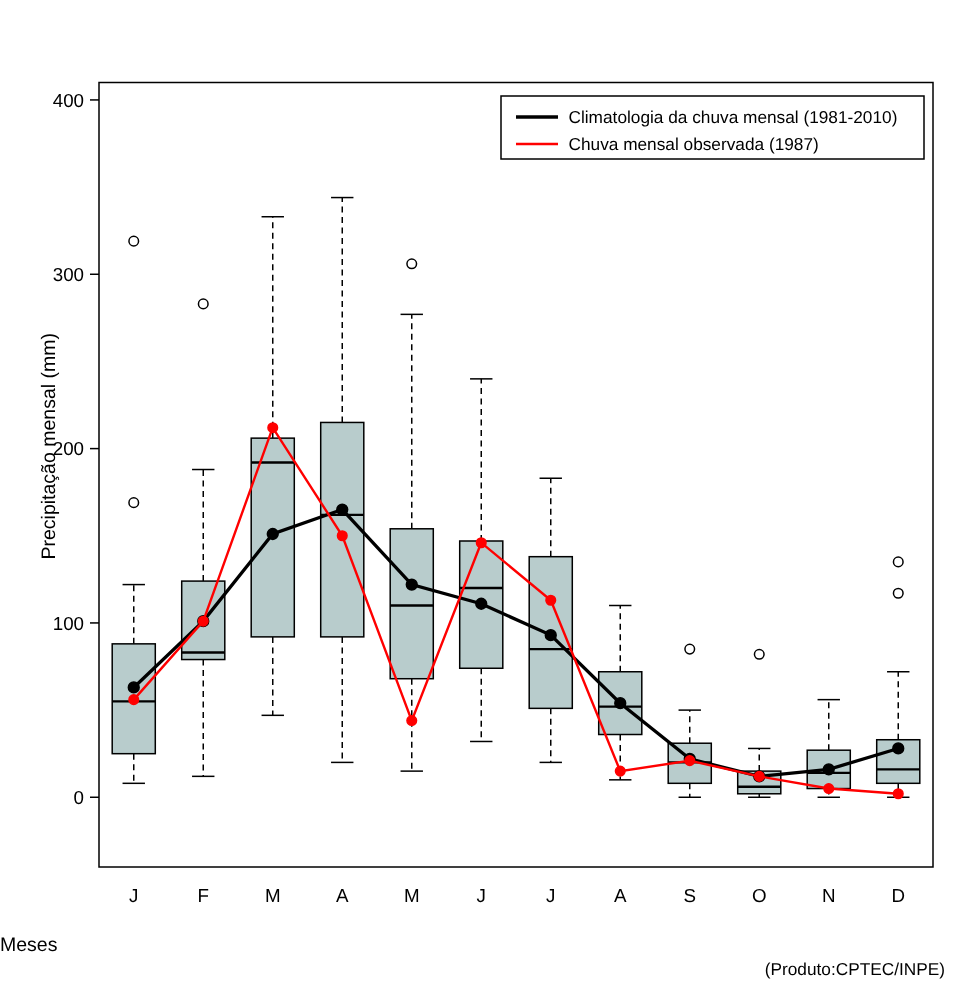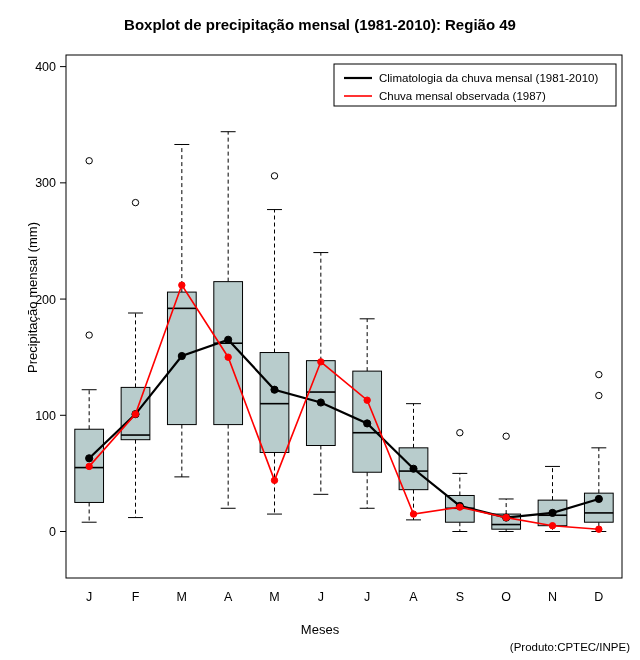--- a/index.html
+++ b/index.html
@@ -39,21 +39,21 @@
     font-size: 13px;
     color: #000;
     transform: rotate(-90deg);
     transform-origin: center center;
   }
   .xlabel {
     position: absolute;
     left: 0;
     top: 622px;
     width: 640px;
-    text-align: center;
+    text-align: left;
     font-size: 13px;
     color: #000;
   }
   .credit {
     position: absolute;
     right: 10px;
     top: 625px;
     font-size: 11.5px;
     color: #000;
     margin-top: 16px;
@@ -68,21 +68,20 @@
     font-family: "Liberation Sans", sans-serif;
     font-size: 11.5px;
     fill: #000;
   }
 </style>
 </head>
 <body>
 
 <div id="stage">
 
-  <div class="title">Boxplot de precipitação mensal (1981-2010): Região 49</div>
   <div class="ylabel">Precipitação mensal (mm)</div>
   <div class="xlabel">Meses</div>
   <div class="credit">(Produto:CPTEC/INPE)</div>
 
   <svg id="plot" width="640" height="660">
       <rect x="66" y="55" width="556" height="523" fill="none" stroke="#000" stroke-width="1"></rect>
       <line x1="60" y1="531.5111111111111" x2="66" y2="531.5111111111111" stroke="#000" stroke-width="1"></line>
       <text x="56" y="536.0111111111111" text-anchor="end" class="tick-label">0</text>
       <line x1="60" y1="415.2888888888889" x2="66" y2="415.2888888888889" stroke="#000" stroke-width="1"></line>
       <text x="56" y="419.7888888888889" text-anchor="end" class="tick-label">100</text>

